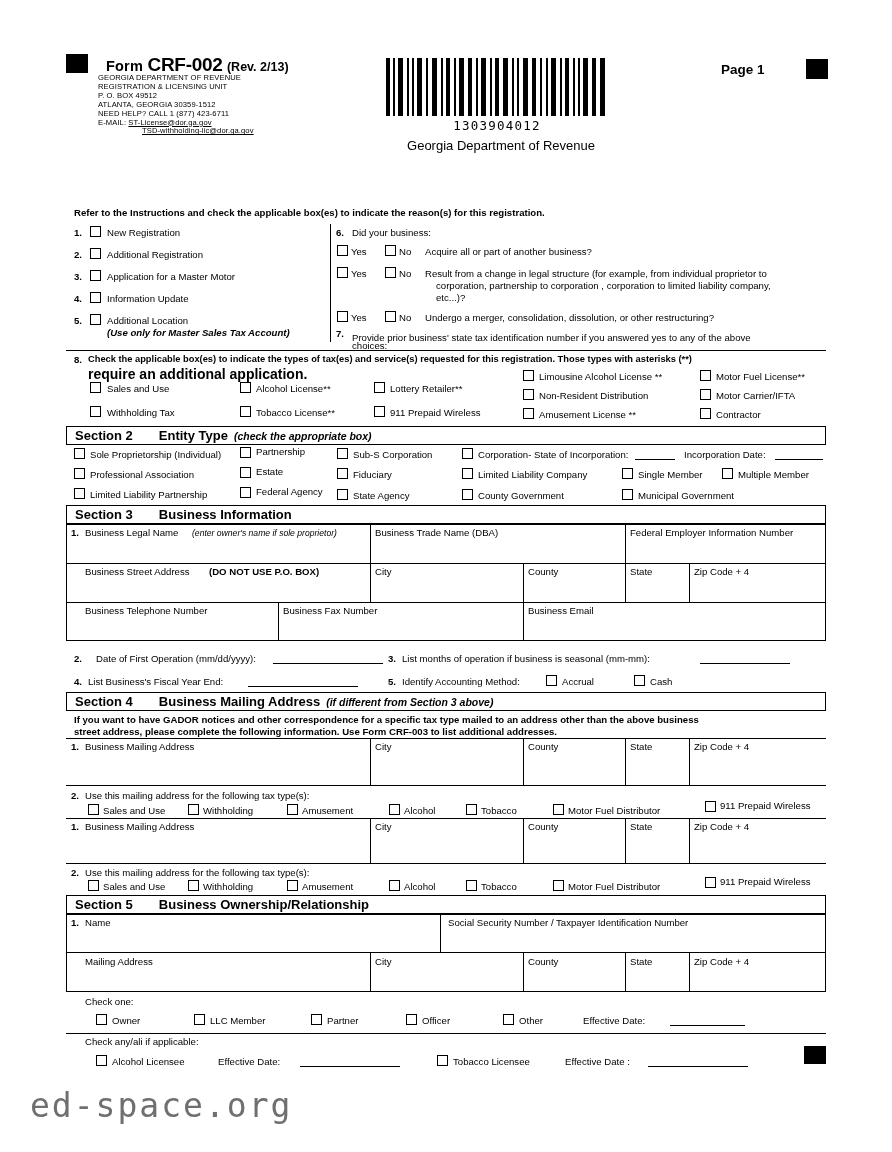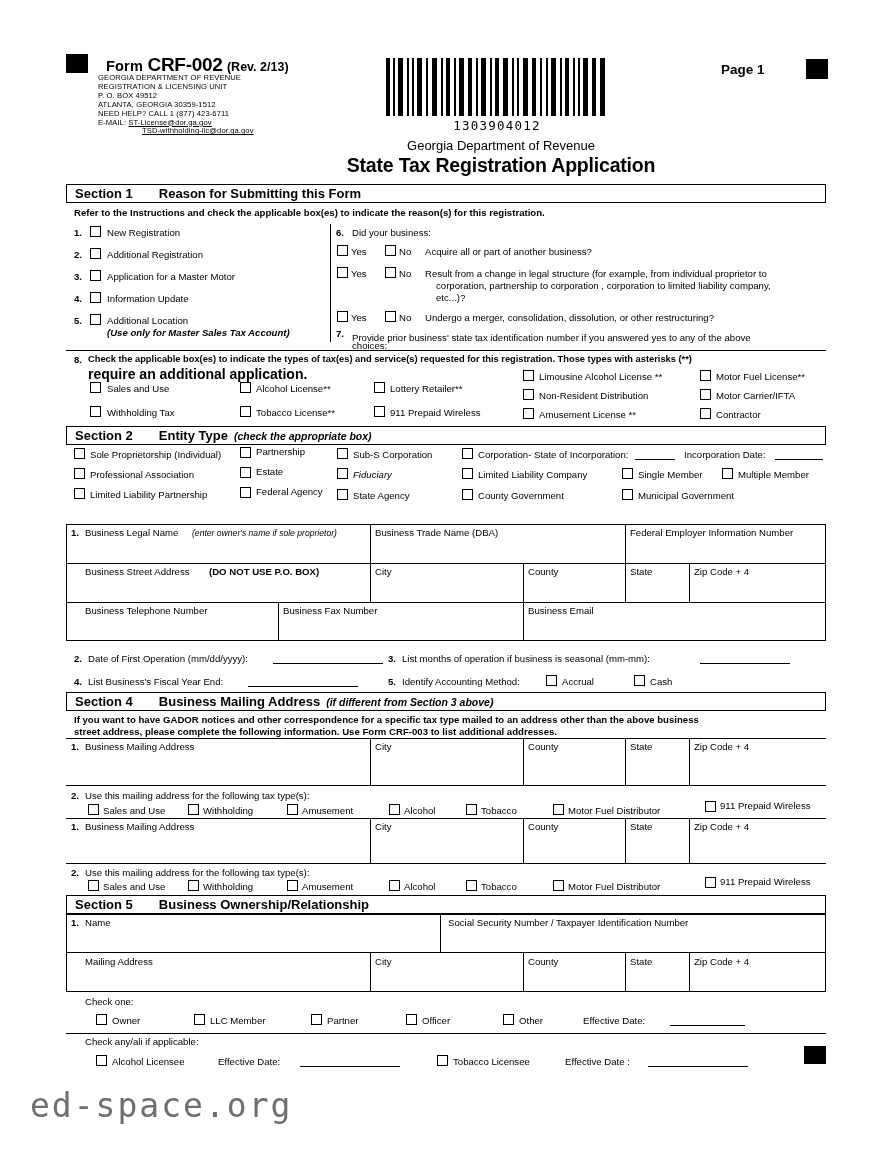--- a/index.html
+++ b/index.html
@@ -121,30 +121,25 @@
       <i style="left:179px;width:4px"></i>
         <i style="left:187px;width:2px"></i>
       <i style="left:192px;width:2px"></i>
         <i style="left:197px;width:5px"></i>
       <i style="left:206px;width:4px"></i>
         <i style="left:214px;width:5px"></i>
     </div>
     <div class="bcnum">1303904012</div>
 
     <div class="gdor">Georgia Department of Revenue</div>
-    <div class="stra">State Tax Registration Application</div>
 
     <div class="pagelab">Page 1</div>
     <div class="pagesq"></div>
   </div>
 
-  <div class="secbar" style="top:184px;">
-    <span class="n">Section 1</span>
-    <span class="t">Reason for Submitting this Form</span>
-  </div>
 
   <div class="tx b" style="left:74px; top:207px;">Refer to the Instructions and check the applicable box(es) to indicate the reason(s) for this registration.</div>
 
   <div class="num" style="left:74px; top:227px;">1.</div>
   <div class="cb" style="left:90px; top:226px;"></div>
   <div class="tx" style="left:107px; top:227px;">New Registration</div>
 
   <div class="num" style="left:74px; top:249px;">2.</div>
   <div class="cb" style="left:90px; top:248px;"></div>
   <div class="tx" style="left:107px; top:249px;">Additional Registration</div>
@@ -242,21 +237,21 @@
   <div class="cb" style="left:240px; top:447px;"></div>
   <div class="tx" style="left:256px; top:446px;">Partnership</div>
   <div class="cb" style="left:240px; top:467px;"></div>
   <div class="tx" style="left:256px; top:466px;">Estate</div>
   <div class="cb" style="left:240px; top:487px;"></div>
   <div class="tx" style="left:256px; top:486px;">Federal Agency</div>
 
   <div class="cb" style="left:337px; top:448px;"></div>
   <div class="tx" style="left:353px; top:449px;">Sub-S Corporation</div>
   <div class="cb" style="left:337px; top:468px;"></div>
-  <div class="tx" style="left:353px; top:469px;font-style:italic;">Fiduciary</div>
+  <div class="tx" style="left:353px; top:469px;">Fiduciary</div>
   <div class="cb" style="left:337px; top:489px;"></div>
   <div class="tx" style="left:353px; top:490px;">State Agency</div>
 
   <div class="cb" style="left:462px; top:448px;"></div>
   <div class="tx" style="left:478px; top:449px;">Corporation- State of Incorporation:</div>
   <div class="ul" style="left:635px; top:459px; width:40px;"></div>
   <div class="tx" style="left:684px; top:449px;">Incorporation Date:</div>
   <div class="ul" style="left:775px; top:459px; width:48px;"></div>
 
   <div class="cb" style="left:462px; top:468px;"></div>
@@ -264,20 +259,24 @@
   <div class="cb" style="left:462px; top:489px;"></div>
   <div class="tx" style="left:478px; top:490px;">County Government</div>
 
   <div class="cb" style="left:622px; top:468px;"></div>
   <div class="tx" style="left:638px; top:469px;">Single Member</div>
   <div class="cb" style="left:722px; top:468px;"></div>
   <div class="tx" style="left:738px; top:469px;">Multiple Member</div>
   <div class="cb" style="left:622px; top:489px;"></div>
   <div class="tx" style="left:638px; top:490px;">Municipal Government</div>
 
+  <div class="secbar" style="top:505px;">
+    <span class="n">Section 3</span>
+    <span class="t">Business Information</span>
+  </div>
 
   <div class="box" style="left:66px; top:524px; width:760px; height:117px;"></div>
   <div class="hr" style="left:66px; top:563px; width:760px;"></div>
   <div class="hr" style="left:66px; top:602px; width:760px;"></div>
   <div class="vr" style="left:370px; top:524px; height:39px;"></div>
   <div class="vr" style="left:625px; top:524px; height:39px;"></div>
   <div class="vr" style="left:370px; top:563px; height:39px;"></div>
   <div class="vr" style="left:523px; top:563px; height:39px;"></div>
   <div class="vr" style="left:625px; top:563px; height:39px;"></div>
   <div class="vr" style="left:689px; top:563px; height:39px;"></div>
@@ -295,21 +294,21 @@
   <div class="tx" style="left:375px; top:566px;">City</div>
   <div class="tx" style="left:528px; top:566px;">County</div>
   <div class="tx" style="left:630px; top:566px;">State</div>
   <div class="tx" style="left:694px; top:566px;">Zip Code + 4</div>
 
   <div class="tx" style="left:85px; top:605px;">Business Telephone Number</div>
   <div class="tx" style="left:283px; top:605px;">Business Fax Number</div>
   <div class="tx" style="left:528px; top:605px;">Business Email</div>
 
   <div class="num" style="left:74px; top:653px;">2.</div>
-  <div class="tx" style="left:88px; top:653px;">Date of First Operation (mm/dd/yyyy):</div>
+  <div class="tx" style="left:96px; top:653px;">Date of First Operation (mm/dd/yyyy):</div>
   <div class="ul" style="left:273px; top:663px; width:110px;"></div>
 
   <div class="num" style="left:388px; top:653px;">3.</div>
   <div class="tx" style="left:402px; top:653px;">List months of operation if business is seasonal (mm-mm):</div>
   <div class="ul" style="left:700px; top:663px; width:90px;"></div>
 
   <div class="num" style="left:74px; top:676px;">4.</div>
   <div class="tx" style="left:88px; top:676px;">List Business's Fiscal Year End:</div>
   <div class="ul" style="left:248px; top:686px; width:110px;"></div>
 

